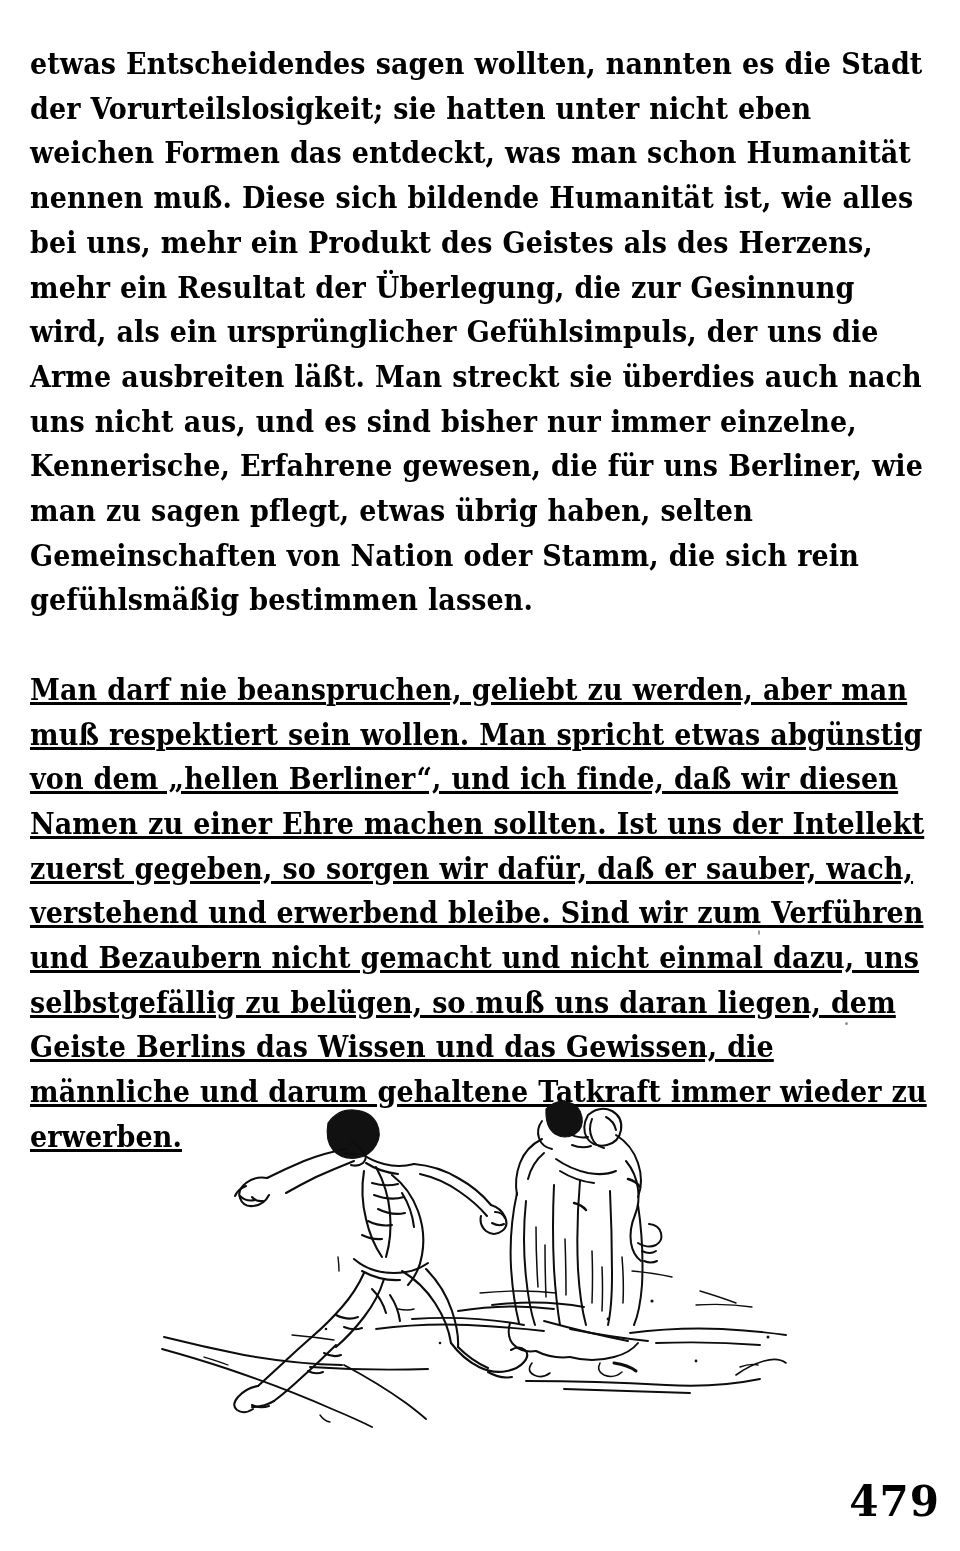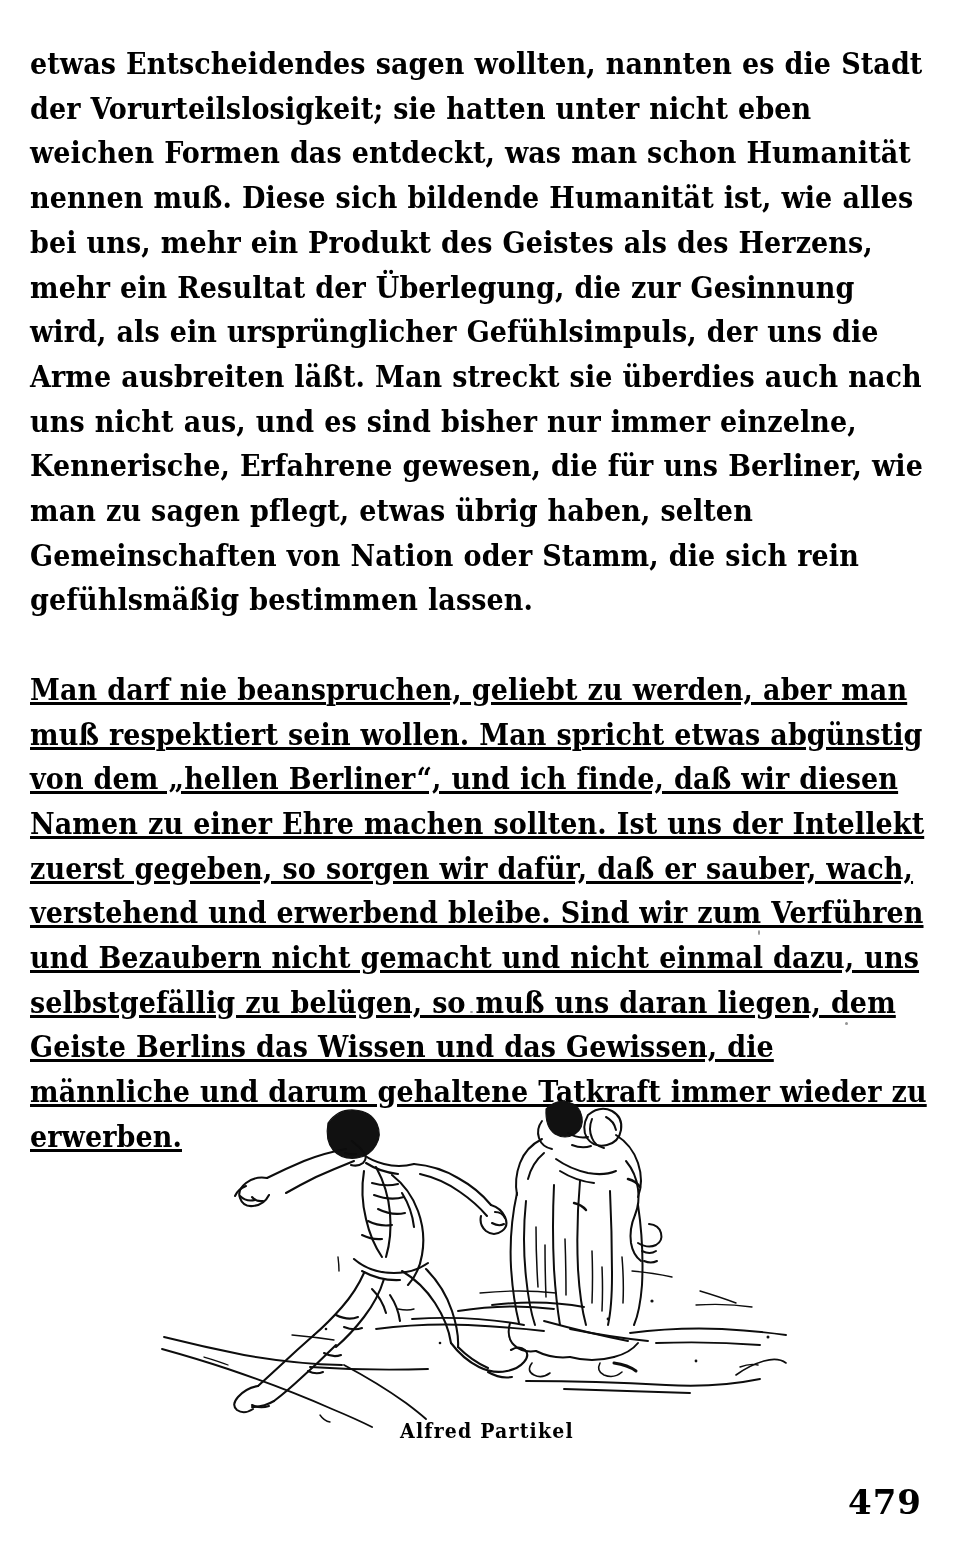--- a/index.html
+++ b/index.html
@@ -90,23 +90,23 @@
     font-stretch: condensed;
   }
   .caption .capinner {
     display: inline-block;
     padding-left: 14px;
   }
 
   
   .folio {
     position: absolute;
-    right: 38px;
+    right: 20px;
     top: 1482px;
-    font-size: 34px;
+    font-size: 42px;
     line-height: 40px;
     font-weight: 700;
     letter-spacing: 1px;
     font-family: "DejaVu Serif", "Liberation Serif", serif;
   }
 
   
   .speck {
     position: absolute;
     background: #3a3a3a;
@@ -292,19 +292,16 @@
           <circle cx="468" cy="244" r="1.4"></circle>
           <circle cx="300" cy="268" r="1.3"></circle>
           <circle cx="186" cy="254" r="1.3"></circle>
           <circle cx="628" cy="262" r="1.5"></circle>
           <circle cx="556" cy="286" r="1.4"></circle>
         </g>
       </g>
     </svg>
   </div>
 
-  <div class="caption">
-    <span class="capinner frak">Alfred Partikel</span>
-  </div>
 
   <div class="folio">479</div>
 
 </div>
 
 </body></html>

